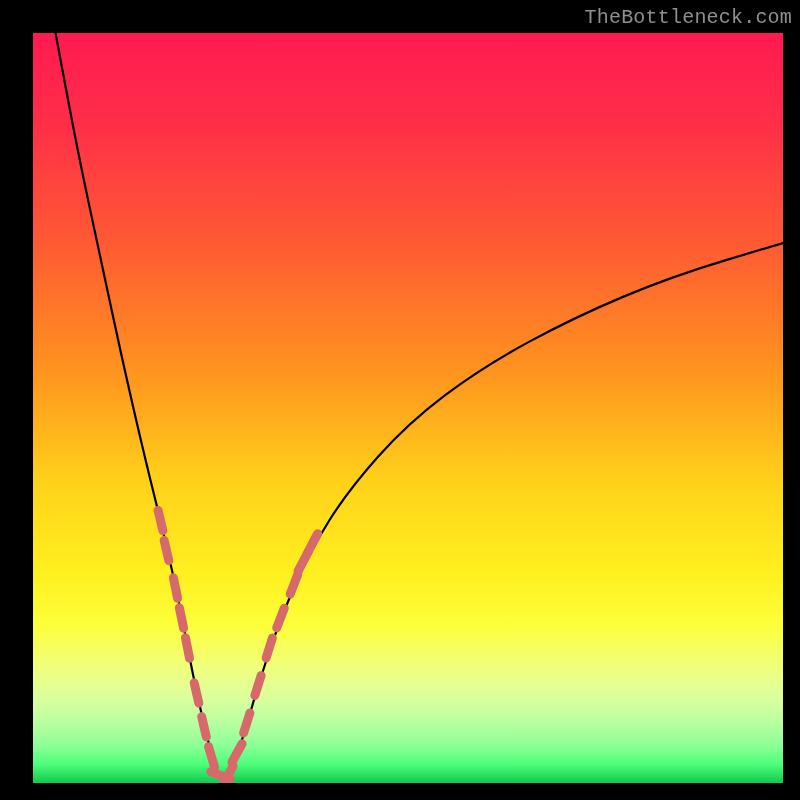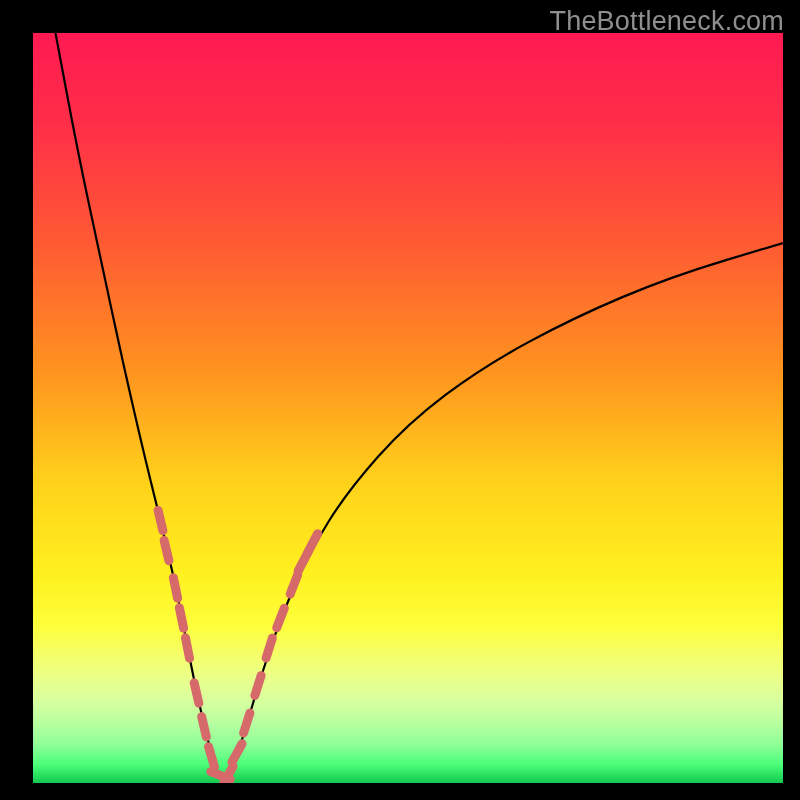--- a/index.html
+++ b/index.html
@@ -36,23 +36,23 @@
   .curve {
     position: absolute;
     left: 0;
     top: 0;
     width: 750px;
     height: 750px;
   }
   .watermark {
     position: absolute;
     top: 6px;
-    right: 16px;
-    font-family: Liberation Sans, sans-serif;
-    font-size: 27px;
+    right: 8px;
+    font-family: Liberation Mono, monospace;
+    font-size: 20px;
     color: #8f8f8f;
     letter-spacing: 0.2px;
   }
 </style>
 </head>
 <body>
 
 <div class="frame">
 
   <div class="plot">

